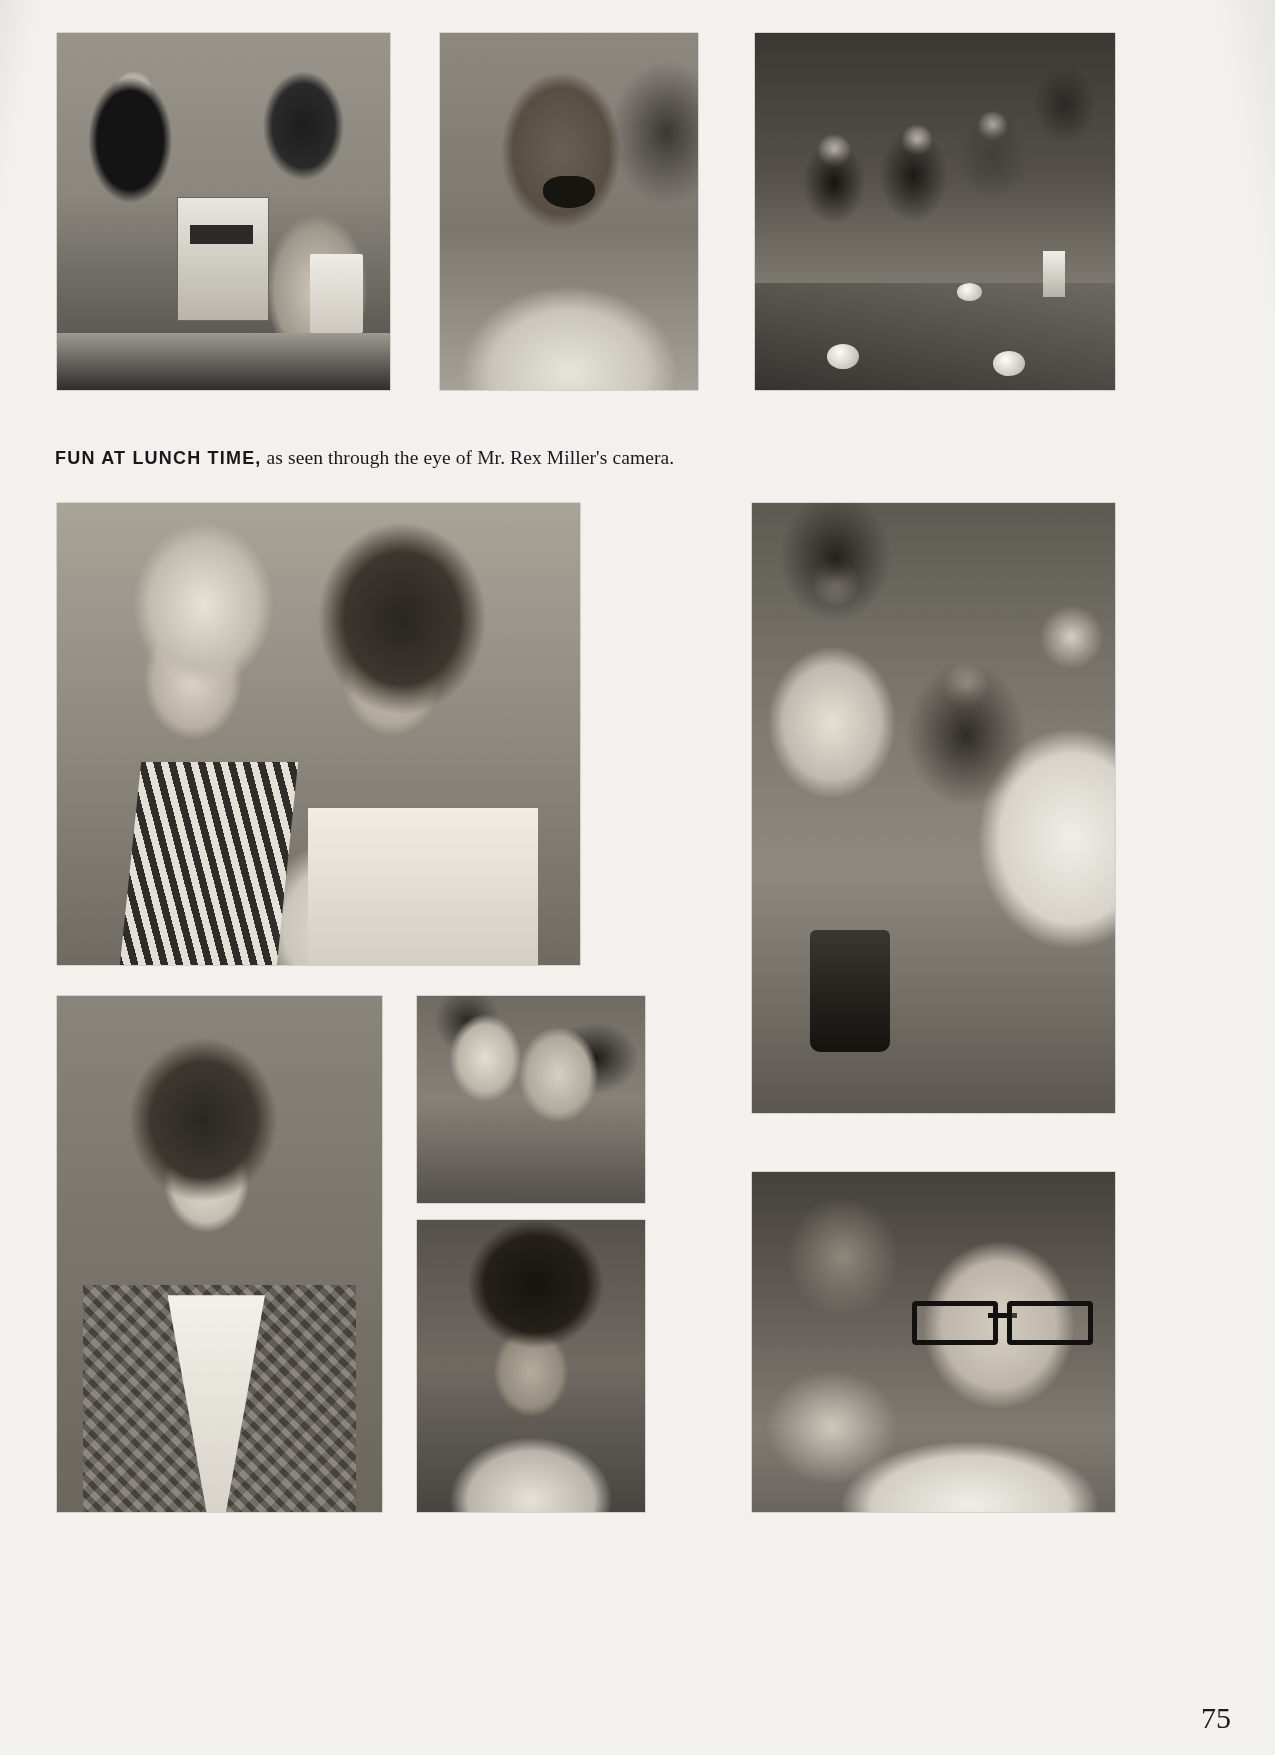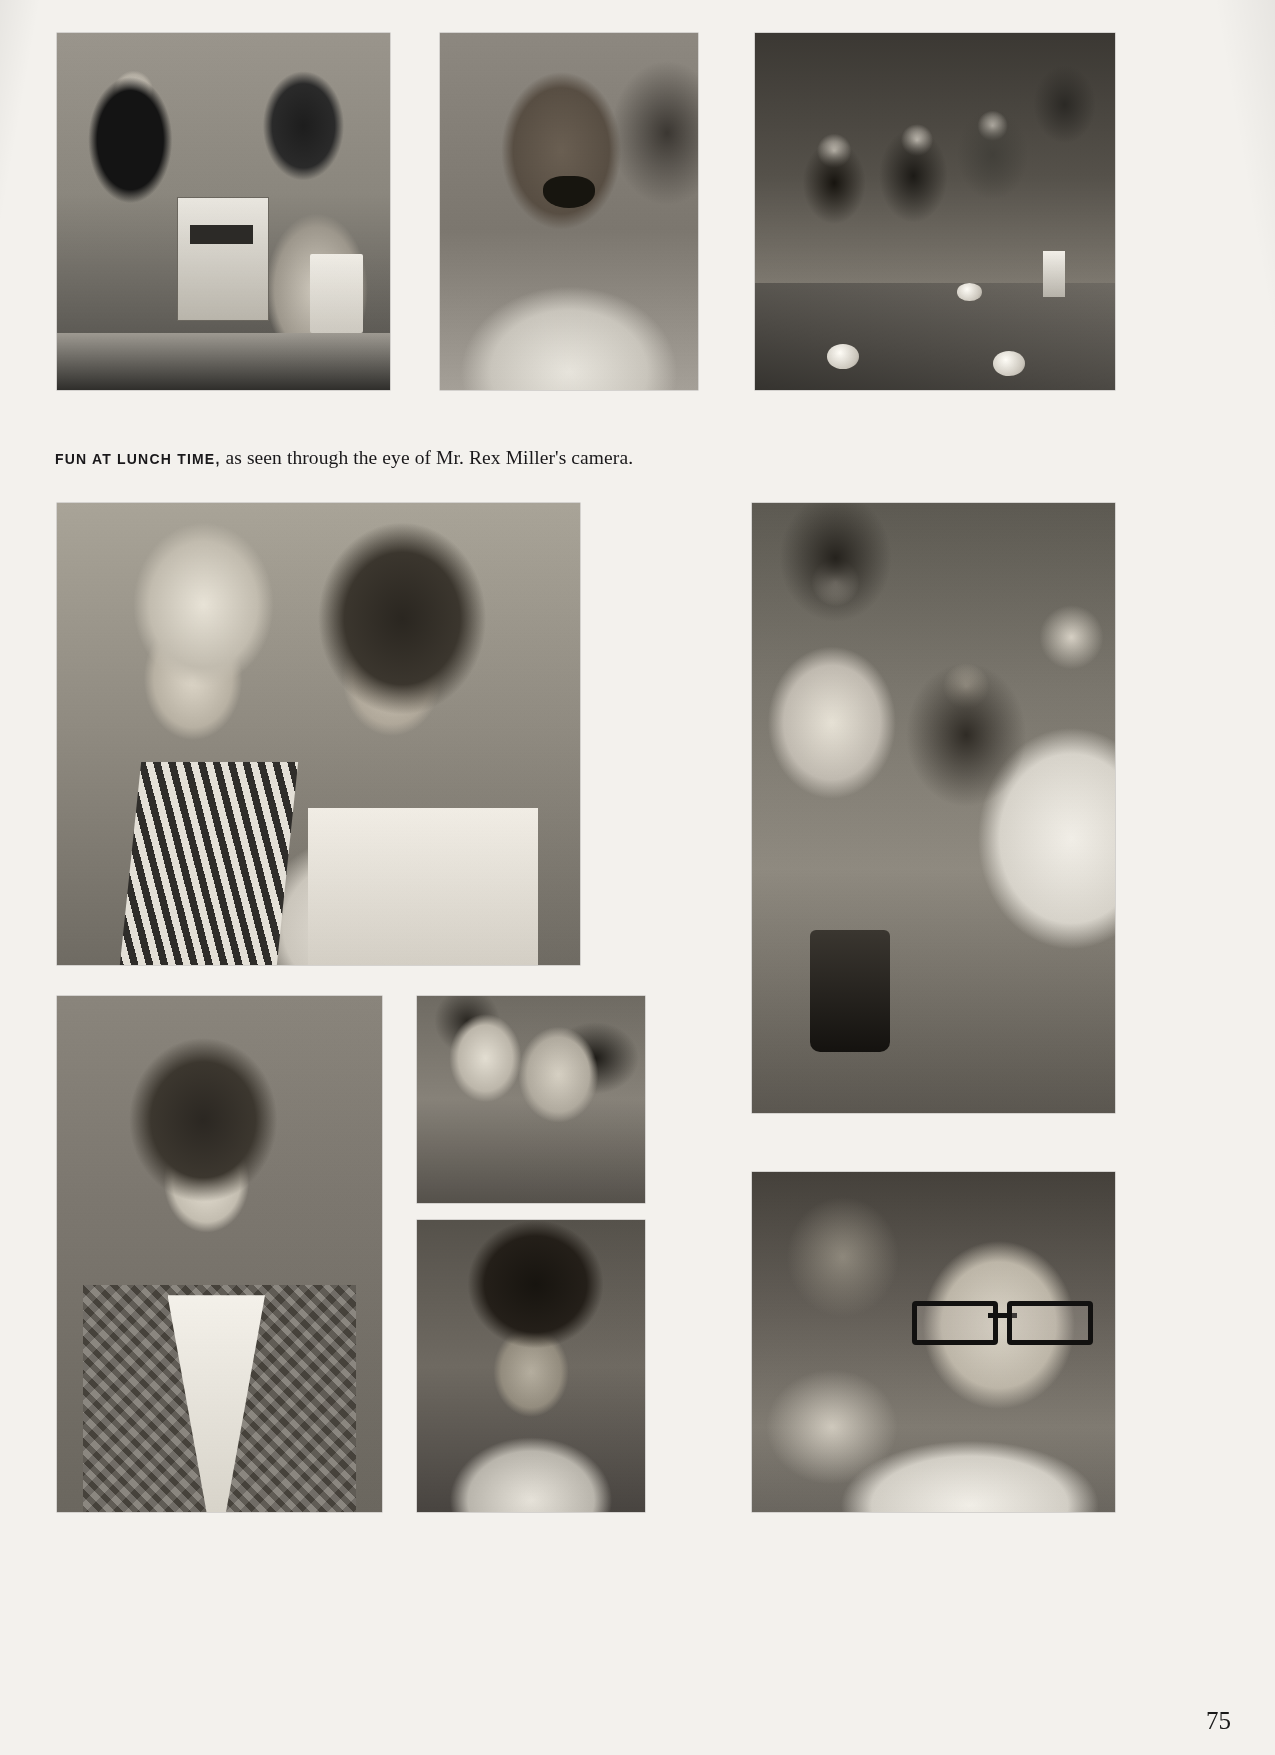--- a/index.html
+++ b/index.html
@@ -242,28 +242,28 @@
     width: 690px;
     font-size: 19.5px;
     line-height: 28px;
     color: #19181a;
     letter-spacing: 0.1px;
   }
   .caption .lead {
     font-family: "Liberation Sans", sans-serif;
     font-weight: bold;
     letter-spacing: 1.2px;
-    font-size: 14px;
+    font-size: 18px;
   }
 
   .page-number {
     position: absolute;
     right: 44px;
     bottom: 20px;
-    font-size: 25px;
+    font-size: 30px;
     color: #1a1a1a;
     font-family: "Liberation Serif", serif;
   }
 </style>
 </head>
 <body>
 
 <div class="page">
 
   <div class="photo" id="p1" style="left:57px; top:33px; width:333px; height:357px;">

